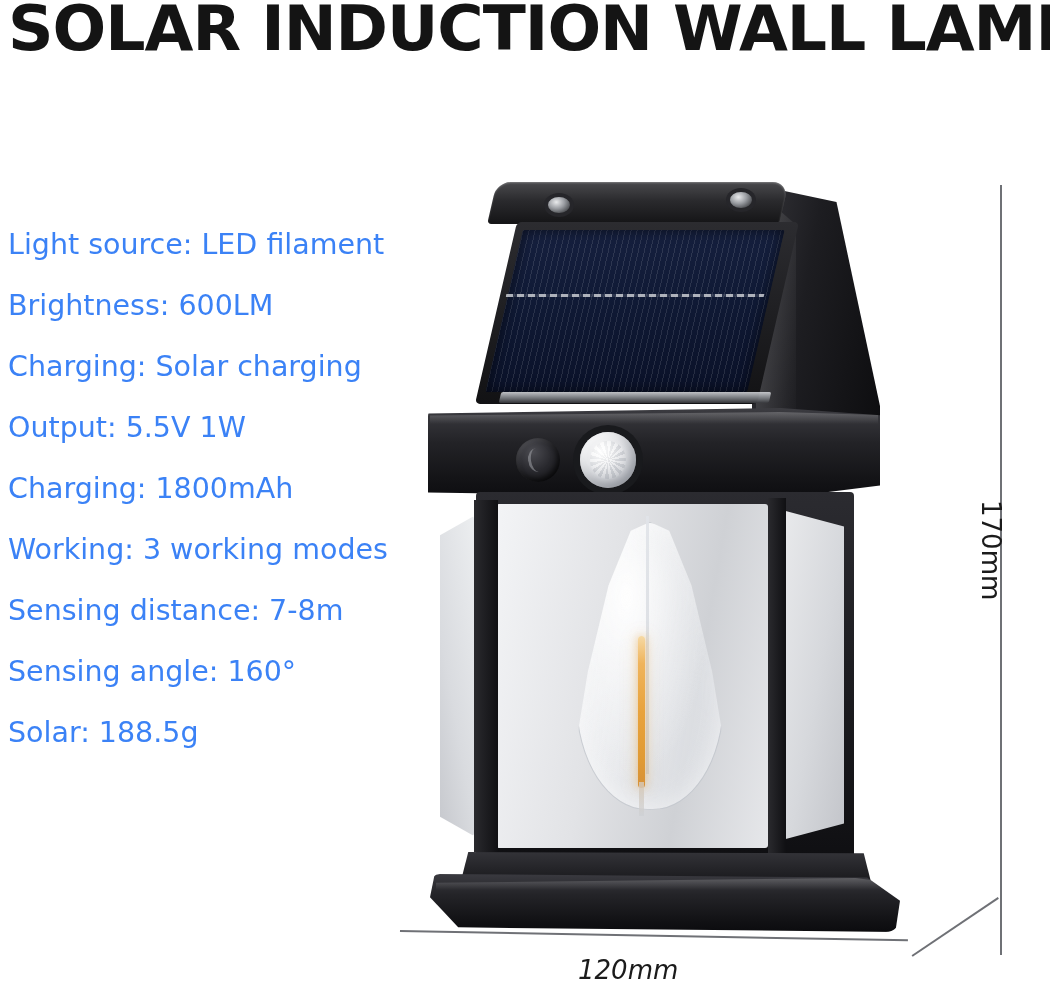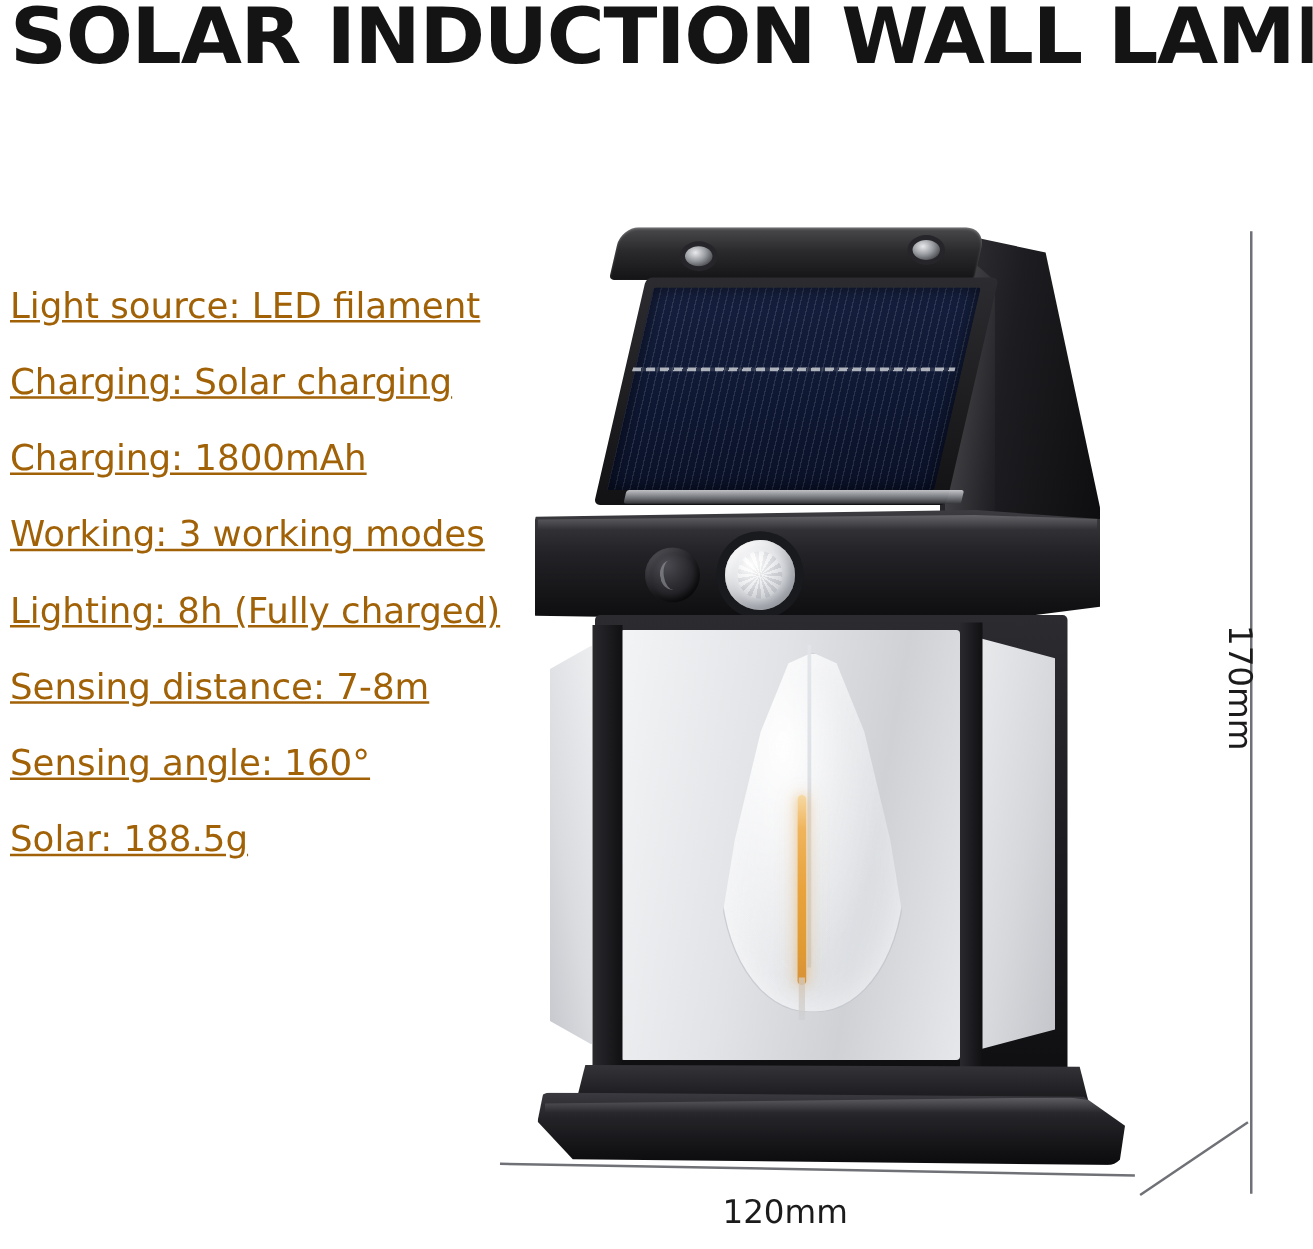--- a/index.html
+++ b/index.html
@@ -11,22 +11,22 @@
     position:absolute;left:8px;top:-4px;width:1034px;height:70px;
     font-family:"DejaVu Sans","Liberation Sans",sans-serif;
     font-weight:700;font-size:62px;line-height:66px;
     letter-spacing:-1px;color:#141414;white-space:nowrap;
     transform:scaleX(1.02);transform-origin:left top;
   }
 
   
   #specs{position:absolute;left:8px;top:214px;width:430px;}
   .spec-line{
-    font-size:28.5px;line-height:61px;color:#a16207;
-    white-space:nowrap;font-weight:400;text-decoration:underline;
+    font-size:28.5px;line-height:61px;color:#3b82f6;
+    white-space:nowrap;font-weight:400;
   }
 
   
   #lamp{position:absolute;left:400px;top:170px;width:580px;height:760px;}
 
   
   .roof-top{
     position:absolute;left:92px;top:12px;width:292px;height:42px;
     background:linear-gradient(180deg,#4a4a4d 0%,#2a2a2d 45%,#141416 100%);
     border-radius:14px 16px 4px 4px;
@@ -191,34 +191,35 @@
   
   .dim-line{position:absolute;background:#6f7176;}
   #dim-v{left:1000px;top:185px;width:1.6px;height:770px;}
   #dim-h{left:400px;top:930px;width:508px;height:1.6px;
     transform:rotate(1.05deg);transform-origin:left center;background:#6f7176;}
   #dim-d{left:912px;top:955px;width:104px;height:1.6px;
     transform:rotate(-34deg);transform-origin:left center;background:#6f7176;}
 
   .dim-label{position:absolute;color:#1b1b1b;font-size:26px;white-space:nowrap;}
   #label-170{left:1006px;top:500px;transform:rotate(90deg);transform-origin:left top;}
-  #label-120{left:578px;top:955px;}
+  #label-120{left:578px;top:955px;font-style:italic;}
   #label-58{left:938px;top:955px;margin-top:44px;}
 </style>
 </head>
 <body>
 
 <div id="title">SOLAR INDUCTION WALL LAMP</div>
 
 <div id="specs">
   <div class="spec-line">Light source: LED filament</div>
+  <div class="spec-line">Brightness: 600LM</div>
   <div class="spec-line">Charging: Solar charging</div>
+  <div class="spec-line">Output: 5.5V 1W</div>
   <div class="spec-line">Charging: 1800mAh</div>
   <div class="spec-line">Working: 3 working modes</div>
-  <div class="spec-line">Lighting: 8h (Fully charged)</div>
   <div class="spec-line">Sensing distance: 7-8m</div>
   <div class="spec-line">Sensing angle: 160°</div>
   <div class="spec-line">Solar: 188.5g</div>
 </div>
 
 <div id="lamp">
 
   <div class="roof-right"></div>
   <div class="roof-right-hl"></div>
   <div class="roof-top"></div>

